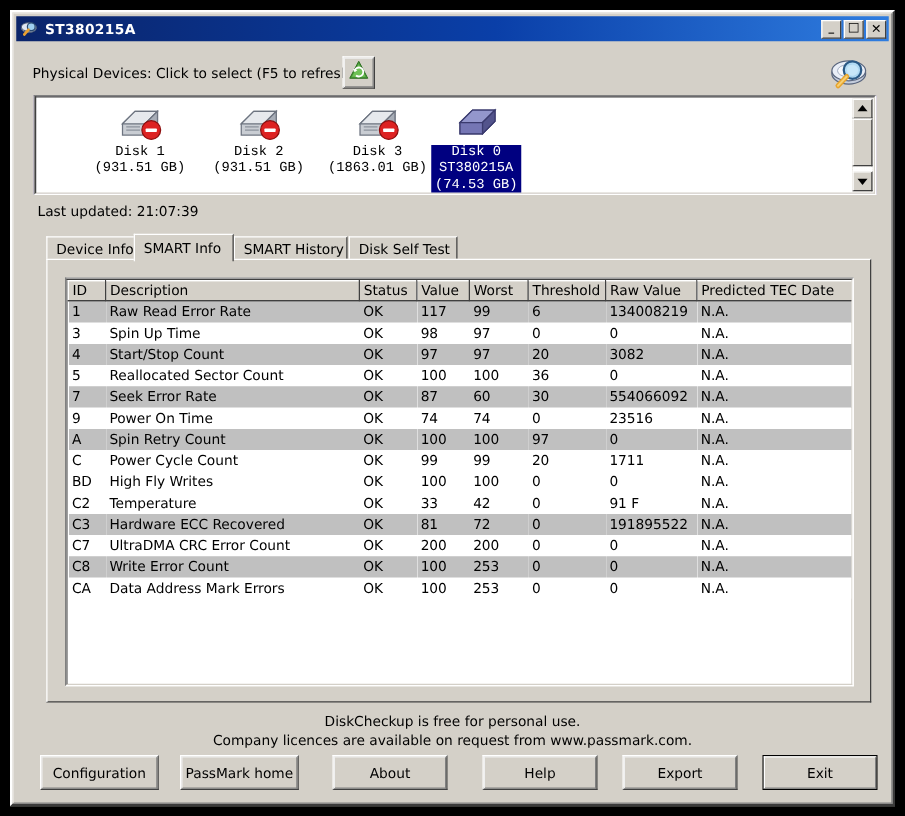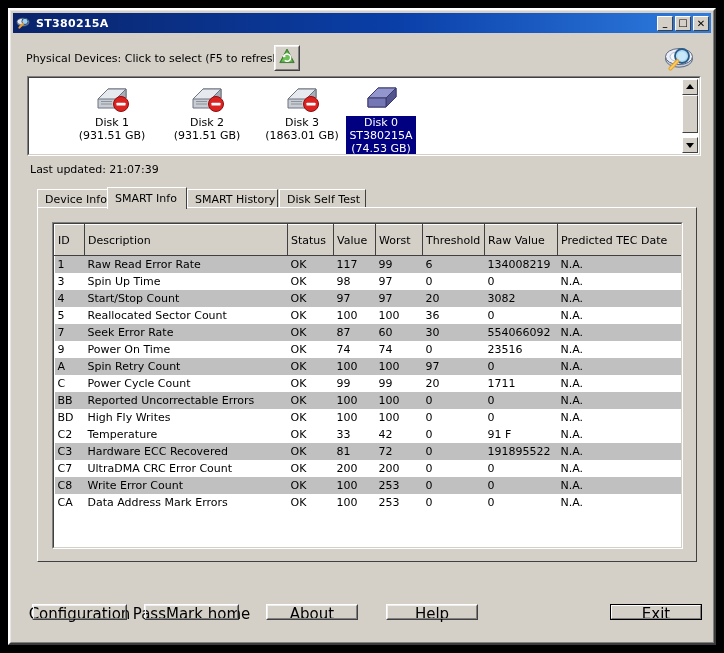--- a/index.html
+++ b/index.html
@@ -148,20 +148,21 @@
     left: 17px;
     top: 66px;
     width: 674px;
     height: 80px;
     background: #c4b5fd;
     border-top: 1px solid #808080;
     border-left: 1px solid #808080;
     border-right: 1px solid #ffffff;
     border-bottom: 1px solid #ffffff;
     box-sizing: border-box;
+    font-family: Liberation Mono, monospace;
   }
   #device-panel-inner {
     position: absolute;
     left: 0; top: 0; right: 0; bottom: 0;
     border-top: 1px solid #404040;
     border-left: 1px solid #404040;
     border-right: 1px solid #d4d0c8;
     border-bottom: 1px solid #d4d0c8;
     background: #ffffff;
     box-sizing: border-box;
@@ -344,21 +345,21 @@
     width: 100%;
     table-layout: fixed;
     font-size: 11px;
   }
   table.smart th {
     background: #d4d0c8;
     border-top: 1px solid #ffffff;
     border-left: 1px solid #ffffff;
     border-right: 1px solid #404040;
     border-bottom: 1px solid #404040;
-    height: 31px;
+    height: 16px;
     font-weight: normal;
     font-size: 11px;
     text-align: left;
     padding: 0 3px;
     box-sizing: border-box;
     color: #000;
     white-space: nowrap;
     overflow: hidden;
     cursor: default;
   }
@@ -398,31 +399,31 @@
   #button-bar {
     position: absolute;
     left: 0;
     top: 594px;
     width: 708px;
     height: 30px;
   }
   .dlg-btn {
     position: absolute;
     top: 0;
-    height: 16px;
+    height: 28px;
     background: #d4d0c8;
     border-top: 1px solid #ffffff;
     border-left: 1px solid #ffffff;
     border-right: 1px solid #404040;
     border-bottom: 1px solid #404040;
     box-sizing: border-box;
     display: flex;
-    align-items: flex-start;
+    align-items: center;
     justify-content: center;
-    font-size: 15px;
+    font-size: 11px;
     color: #000;
     cursor: default;
     white-space: nowrap;
   }
   .dlg-btn .bin {
     position: absolute;
     left: 0; top: 0; right: 0; bottom: 0;
     border-top: 1px solid #efefef;
     border-left: 1px solid #efefef;
     border-right: 1px solid #808080;
@@ -700,30 +701,20 @@
               <tr class="norm">
                 <td>C</td>
                 <td>Power Cycle Count</td>
                 <td>OK</td>
                 <td>99</td>
                 <td>99</td>
                 <td>20</td>
                 <td>1711</td>
                 <td>N.A.</td>
               </tr>
-              <tr class="alt">
-                <td>BB</td>
-                <td>Reported Uncorrectable Errors</td>
-                <td>OK</td>
-                <td>100</td>
-                <td>100</td>
-                <td>0</td>
-                <td>0</td>
-                <td>N.A.</td>
-              </tr>
               <tr class="norm">
                 <td>BD</td>
                 <td>High Fly Writes</td>
                 <td>OK</td>
                 <td>100</td>
                 <td>100</td>
                 <td>0</td>
                 <td>0</td>
                 <td>N.A.</td>
               </tr>
@@ -776,37 +767,45 @@
                 <td>0</td>
                 <td>0</td>
                 <td>N.A.</td>
               </tr>
             </tbody>
         </table>
       </div>
     </div>
   </div>
 
+  <div id="footer-text">
+    <div>DiskCheckup is free for personal use.</div>
+    <div>Company licences are available on request from www.passmark.com.</div>
+  </div>
 
   <div id="button-bar">
     <div class="dlg-btn" style="left:22px; width:95px;">
       <div class="bin"></div>
       <span>Configuration</span>
     </div>
     <div class="dlg-btn" style="left:134px; width:95px;">
       <div class="bin"></div>
       <span>PassMark home</span>
     </div>
     <div class="dlg-btn" style="left:256px; width:92px;">
       <div class="bin"></div>
       <span>About</span>
     </div>
     <div class="dlg-btn" style="left:376px; width:92px;">
       <div class="bin"></div>
       <span>Help</span>
     </div>
+    <div class="dlg-btn" style="left:488px; width:92px;">
+      <div class="bin"></div>
+      <span>Export</span>
+    </div>
     <div class="dlg-btn default" style="left:600px; width:92px;">
       <div class="bin"></div>
       <span>Exit</span>
     </div>
   </div>
 
 </div>
 
 </body></html>

